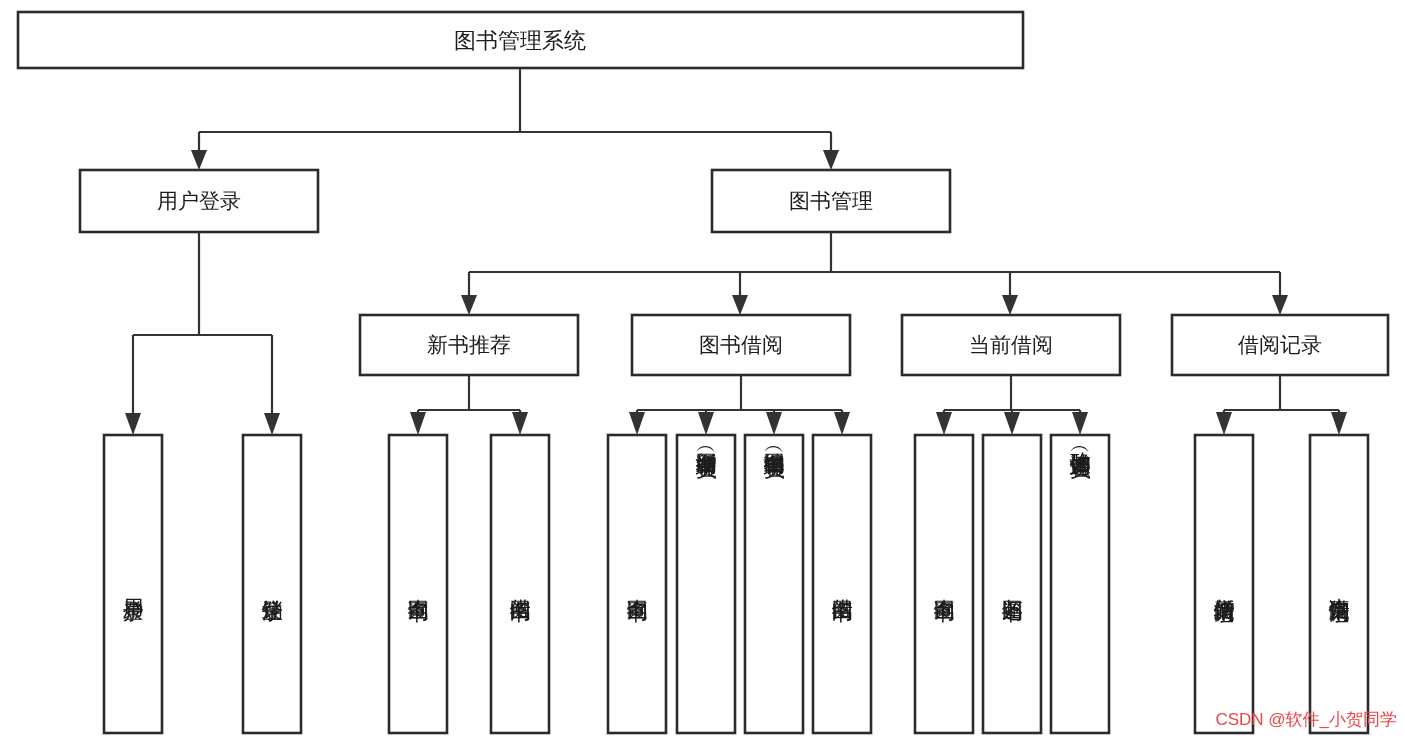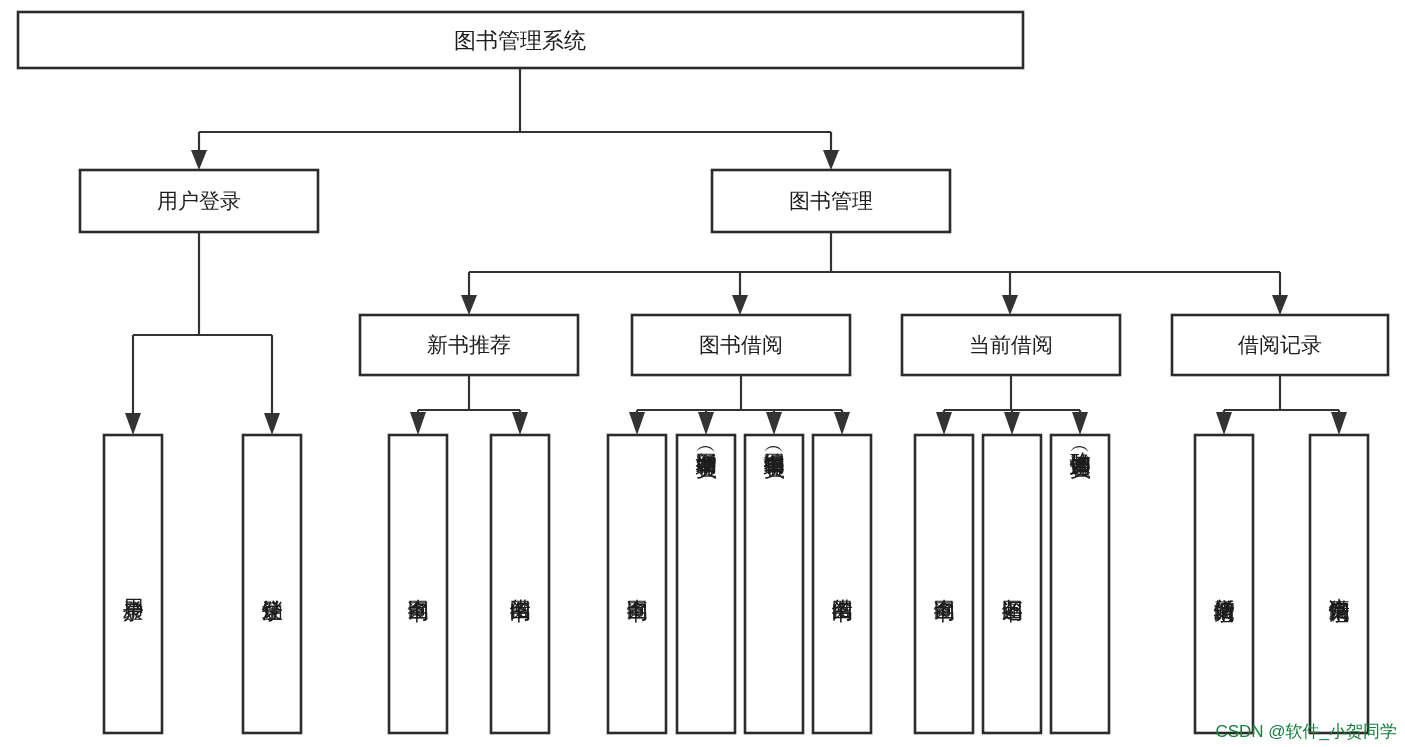--- a/index.html
+++ b/index.html
@@ -59,24 +59,24 @@
     font-family: "Liberation Sans", "DejaVu Sans", sans-serif;
     font-size: 21px;
     line-height: 1.06;
     color: #1c1c1c;
     letter-spacing: 1px;
     white-space: nowrap;
   }
   .watermark {
     position: absolute;
     right: 8px;
-    bottom: 4px;
+    bottom: 16px;
     font-family: "Liberation Sans", "DejaVu Sans", sans-serif;
     font-size: 17px;
-    color: #15803d;
+    color: #ef4444;
     white-space: nowrap;
   }
 </style>
 </head>
 <body>
 
 <div id="diagram-root">
 
   <svg width="1405" height="747" viewBox="0 0 1405 747">
 

